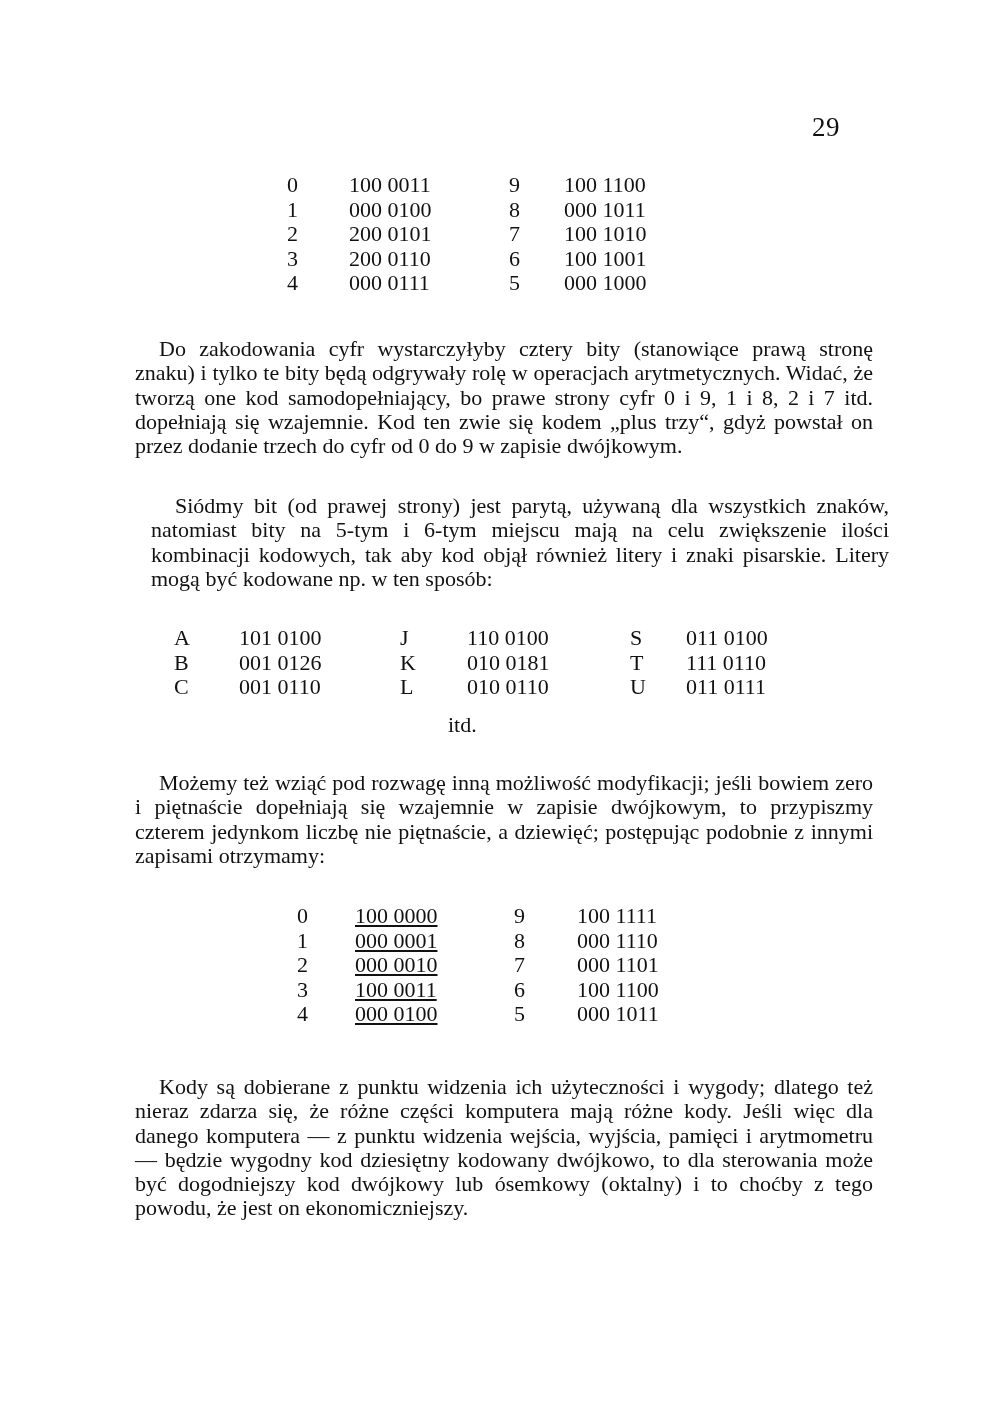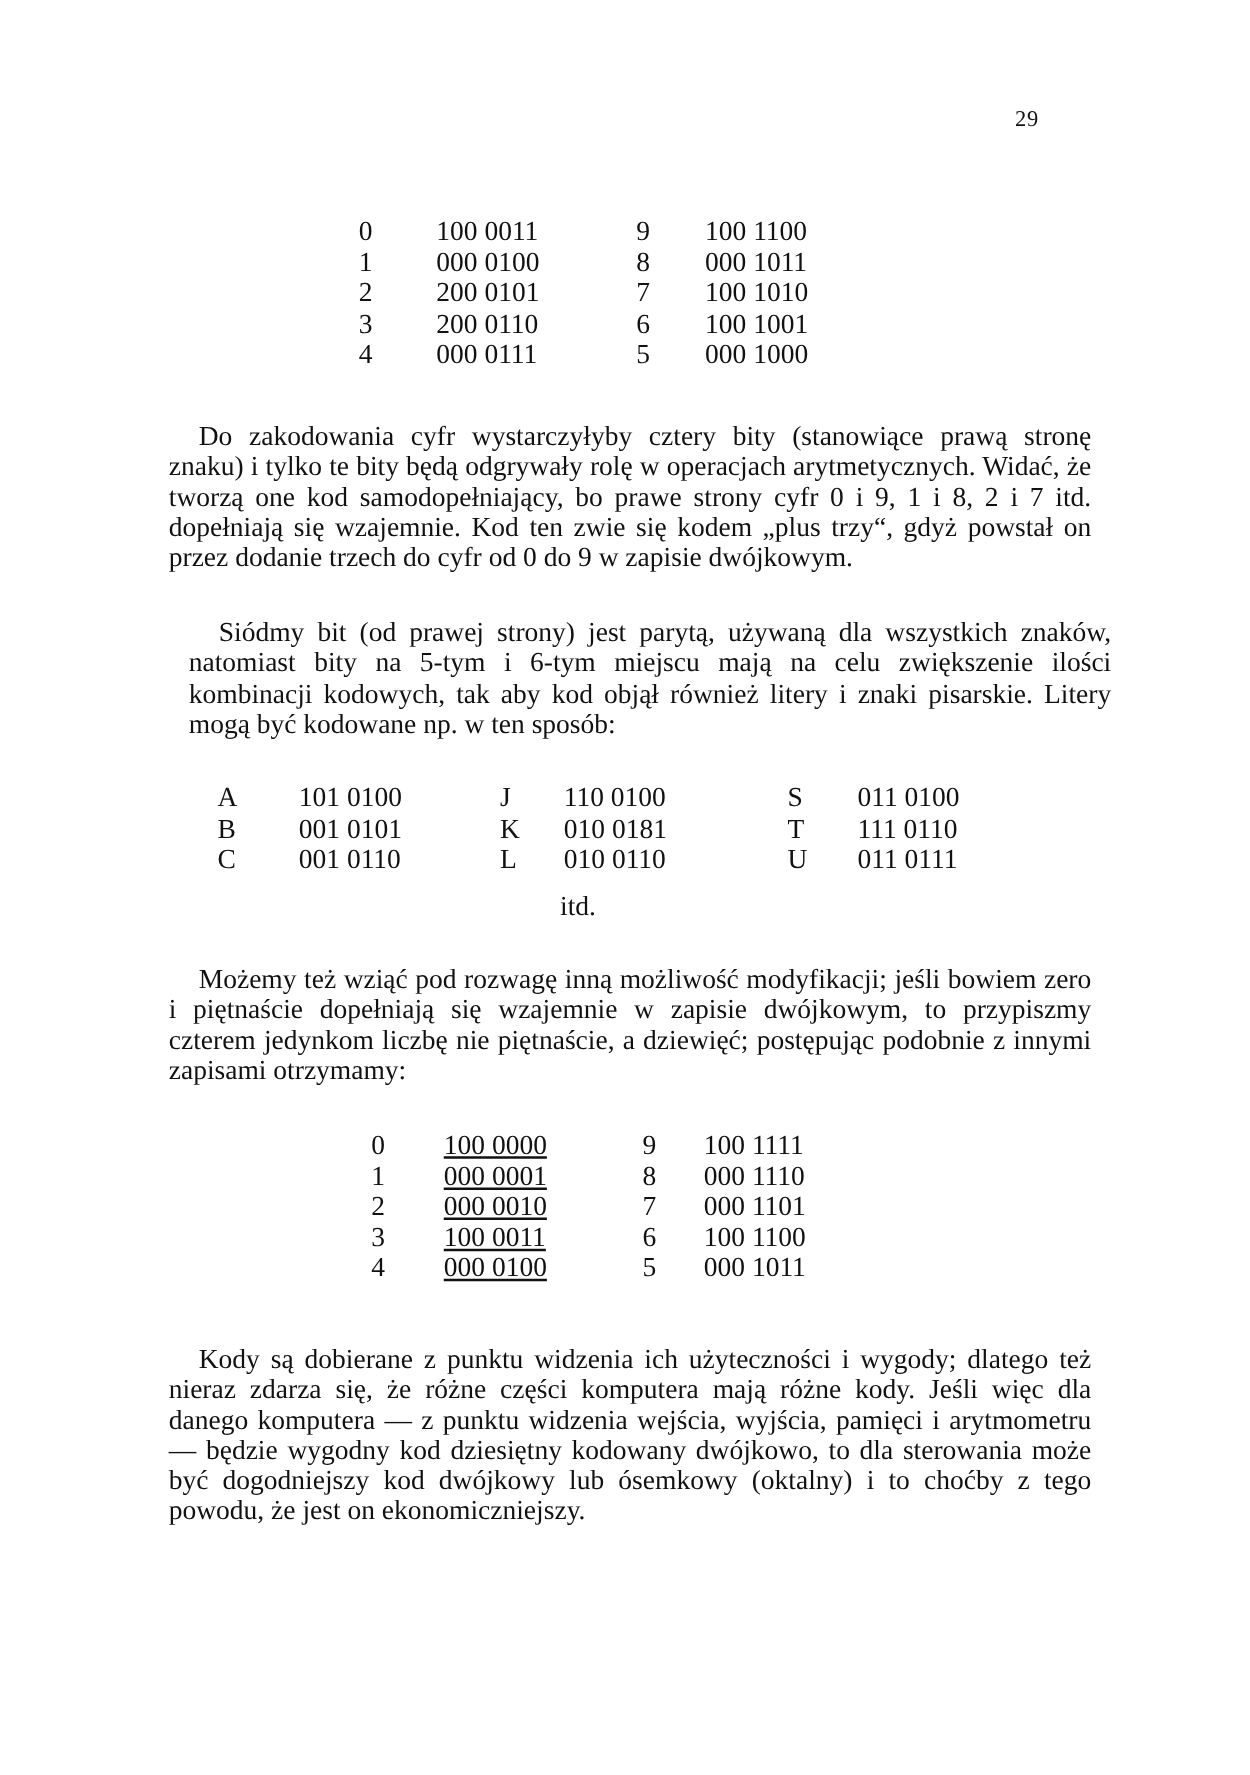--- a/index.html
+++ b/index.html
@@ -2,40 +2,40 @@
 <html><head>
   <meta charset="utf-8">
   <style>
     html, body { margin: 0; padding: 0; background: #ffffff; }
     body {
       width: 1000px; height: 1420px; position: relative; overflow: hidden;
       font-family: "Liberation Serif", "DejaVu Serif", serif;
       color: #111111;
     }
     .page-number {
-      position: absolute; left: 812px; top: 85px;
-      font-size: 18px; letter-spacing: 0.5px;
+      position: absolute; left: 812px; top: 112px;
+      font-size: 27px; letter-spacing: 0.5px;
     }
     .code-table { position: absolute; font-size: 22px; line-height: 24.5px; }
     .code-table .row { position: relative; height: 24.5px; white-space: nowrap; }
     .code-table .cell { position: absolute; top: 0; }
     #t1 { left: 287px; top: 173px; }
     #t3 { left: 297px; top: 904px; }
     #t1 .c0, #t3 .c0 { left: 0; }
     #t1 .c1 { left: 62px; }
     #t1 .c2 { left: 222px; }
     #t1 .c3 { left: 277px; }
     #t3 .c1 { left: 58px; text-decoration: underline; }
     #t3 .c2 { left: 217px; }
-    #t3 .c3 { left: 266px; }
+    #t3 .c3 { left: 280px; }
     #t2 { left: 174px; top: 626px; }
     #t2 .c0 { left: 0; }
     #t2 .c1 { left: 65px; }
     #t2 .c2 { left: 226px; }
-    #t2 .c3 { left: 277px; text-align: center; }
+    #t2 .c3 { left: 293px; text-align: center; }
     #t2 .c4 { left: 456px; }
     #t2 .c5 { left: 512px; }
     .itd { position: absolute; left: 448px; top: 712px; font-size: 22px; }
     .para {
       position: absolute; left: 135px; width: 738px;
       font-size: 22px; line-height: 24.3px;
       text-align: justify; text-indent: 24px; margin: 0;
       hyphens: manual;
     }
     #p1 { top: 337px; }
@@ -88,21 +88,21 @@
   <div class="row">
     <span class="cell c0">A</span>
     <span class="cell c1">101 0100</span>
     <span class="cell c2">J</span>
     <span class="cell c3">110 0100</span>
     <span class="cell c4">S</span>
     <span class="cell c5">011 0100</span>
   </div>
   <div class="row">
     <span class="cell c0">B</span>
-    <span class="cell c1">001 0101</span>
+    <span class="cell c1">001 0126</span>
     <span class="cell c2">K</span>
     <span class="cell c3">010 0181</span>
     <span class="cell c4">T</span>
     <span class="cell c5">111 0110</span>
   </div>
   <div class="row">
     <span class="cell c0">C</span>
     <span class="cell c1">001 0110</span>
     <span class="cell c2">L</span>
     <span class="cell c3">010 0110</span>

